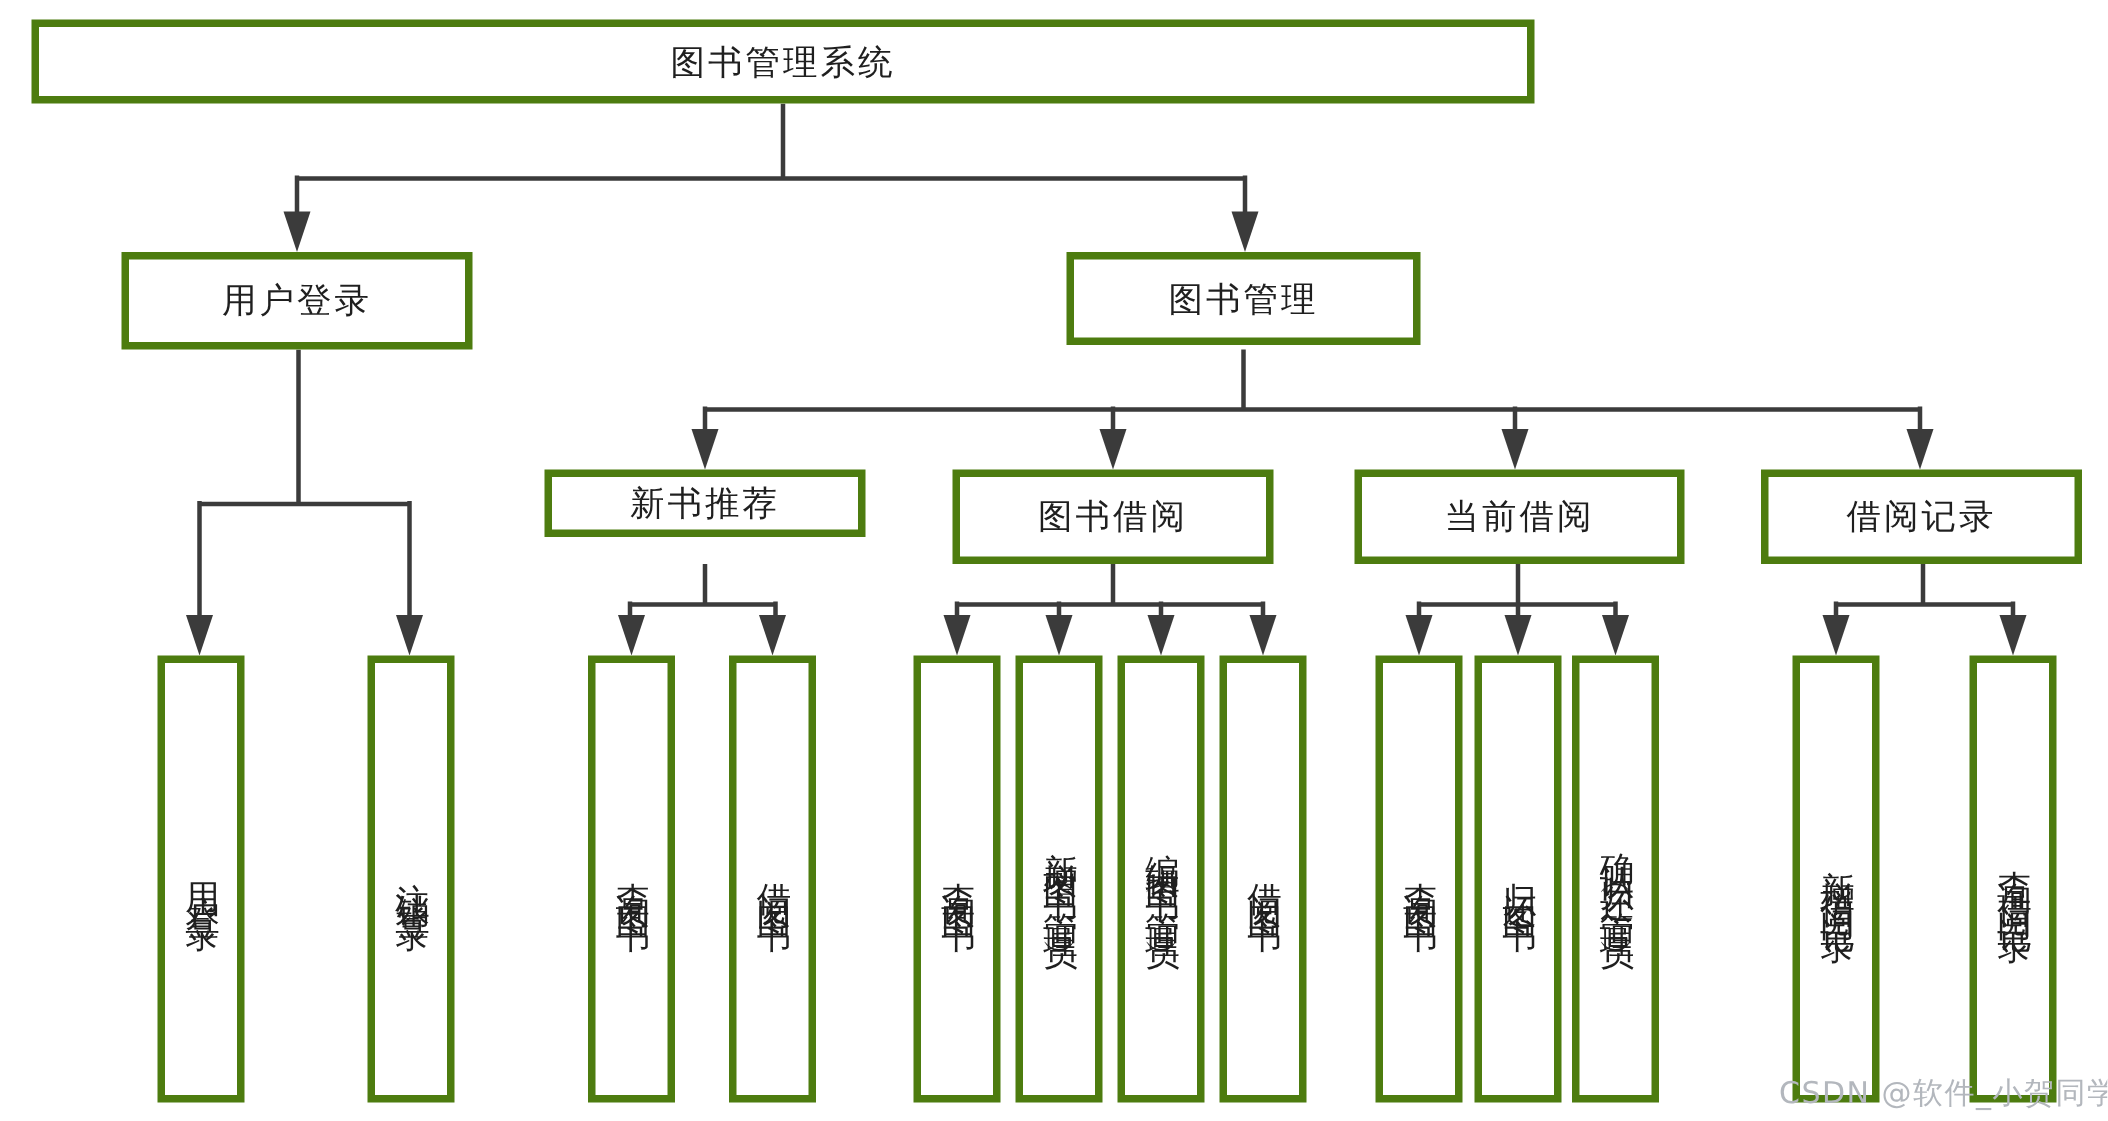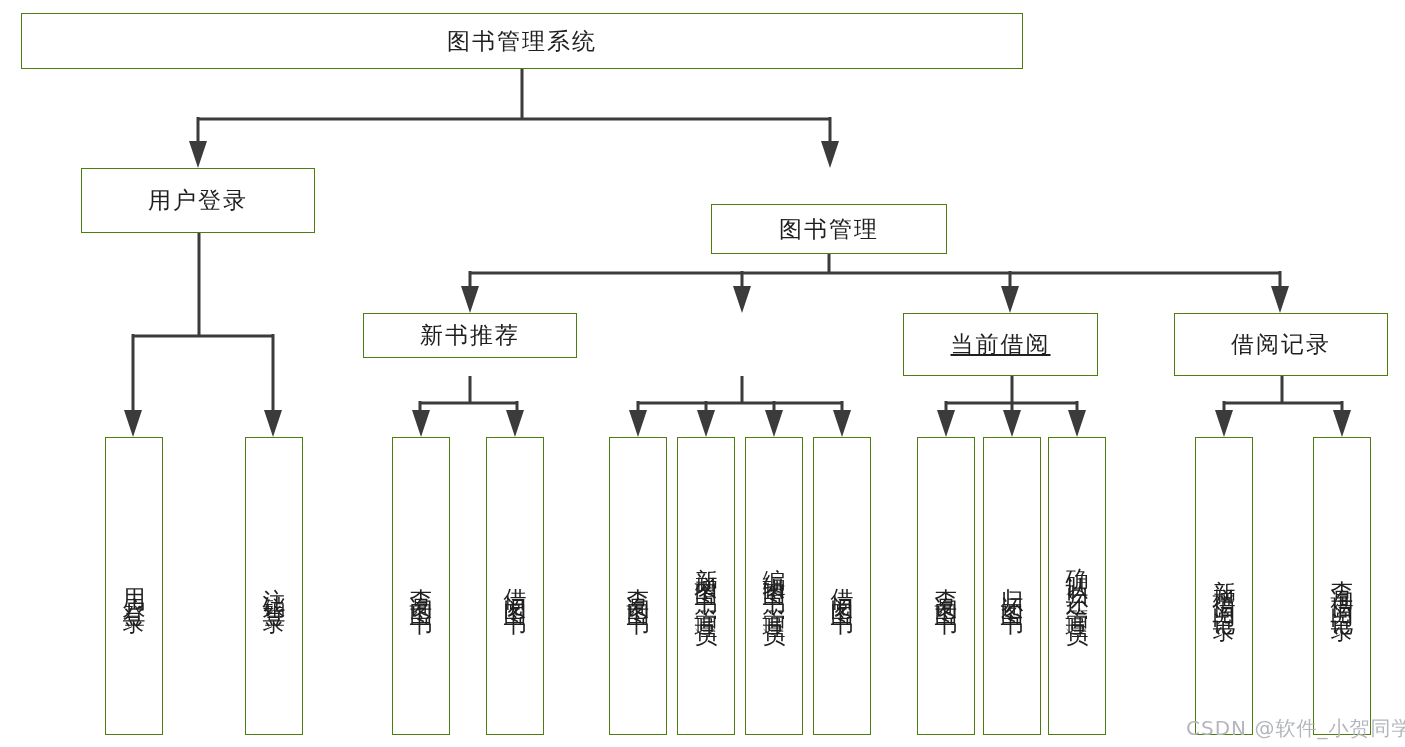--- a/index.html
+++ b/index.html
@@ -17,21 +17,21 @@
   }
   #connector-layer {
     position: absolute;
     left: 0; top: 0;
     width: 1405px;
     height: 747px;
   }
   .node {
     position: absolute;
     box-sizing: border-box;
-    border: 1px solid #4d7c0f;
+    border: 5px solid #4d7c0f;
     background: #ffffff;
     color: #1f1f1f;
     display: flex;
     align-items: center;
     justify-content: center;
     font-size: 23px;
     letter-spacing: 2px;
     text-align: center;
   }
   .node.v {
@@ -94,24 +94,25 @@
       <polygon points="1003,410 1021,410 1012,437"></polygon>
       <polygon points="1068,410 1086,410 1077,437"></polygon>
       <polygon points="1215,410 1233,410 1224,437"></polygon>
       <polygon points="1333,410 1351,410 1342,437"></polygon>
     </g>
   </svg>
 
   <div class="node" style="left:21px; top:13px; width:1002px; height:56px;">图书管理系统</div>
 
   <div class="node" style="left:81px; top:168px; width:234px; height:65px;">用户登录</div>
-  <div class="node" style="left:711px; top:168px; width:236px; height:50px;margin-top:36px;">图书管理</div>
+  <div class="node" style="left:711px; top:168px; width:236px; height:62px;">图书管理</div>
 
   <div class="node" style="left:363px; top:313px; width:214px; height:45px;">新书推荐</div>
-  <div class="node" style="left:903px; top:313px; width:195px; height:63px;text-decoration:underline;">当前借阅</div>
+  <div class="node" style="left:635px; top:313px; width:214px; height:63px;">图书借阅</div>
+  <div class="node" style="left:903px; top:313px; width:220px; height:63px;">当前借阅</div>
   <div class="node" style="left:1174px; top:313px; width:214px; height:63px;">借阅记录</div>
 
   <div class="node v" style="left:105px; top:437px; width:58px; height:298px;">用户登录</div>
   <div class="node v" style="left:245px; top:437px; width:58px; height:298px;">注销登录</div>
 
   <div class="node v" style="left:392px; top:437px; width:58px; height:298px;">查询图书</div>
   <div class="node v" style="left:486px; top:437px; width:58px; height:298px;">借阅图书</div>
 
   <div class="node v" style="left:609px; top:437px; width:58px; height:298px;">查询图书</div>
   <div class="node v" style="left:677px; top:437px; width:58px; height:298px;">新增图书（管理员）</div>

